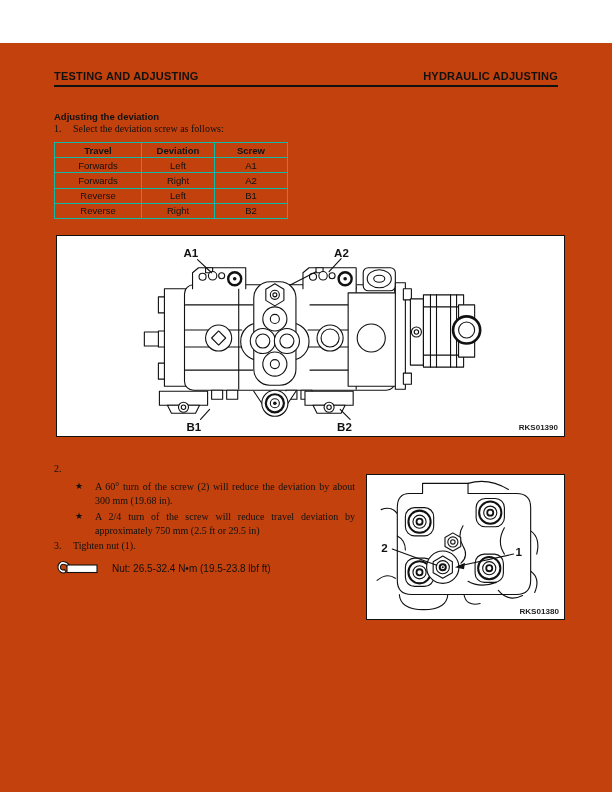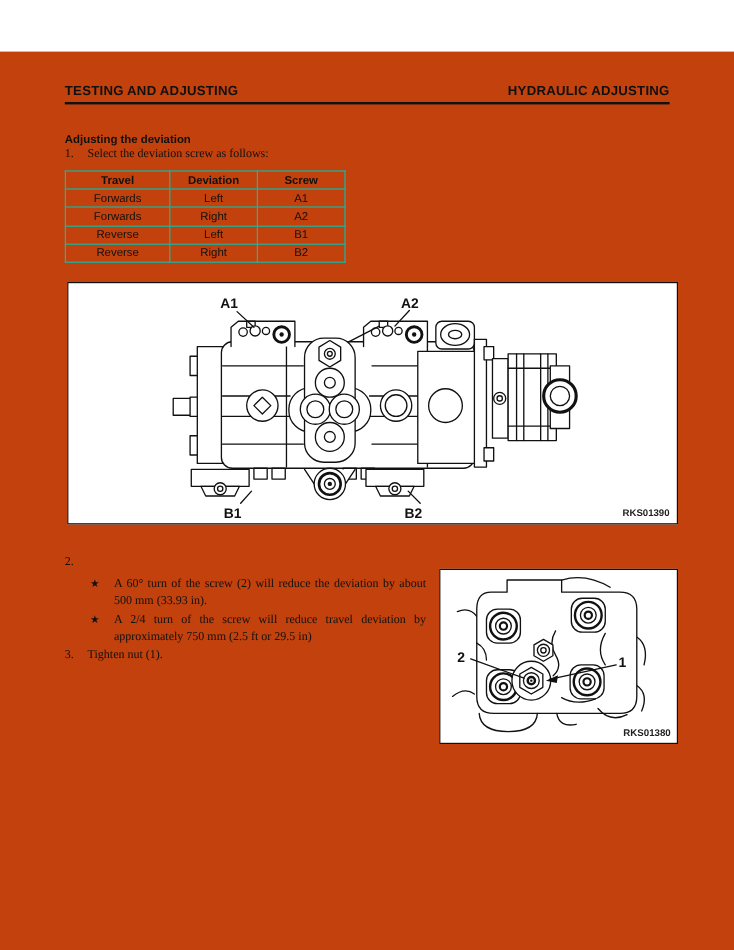--- a/index.html
+++ b/index.html
@@ -206,33 +206,40 @@
     </svg>
   </div>
 
   <div class="step step2">
     <span class="num">2.</span>
   </div>
 
   <div class="bullets">
     <div class="bullet">
       <span class="star">★</span>
-      <div class="btext">A 60° turn of the screw (2) will reduce the deviation by about 500 mm (33.93 in).</div>
+      <div class="btext">A 60° turn of the screw (2) will reduce the deviation by about 300 mm (19.68 in).</div>
     </div>
     <div class="bullet">
       <span class="star">★</span>
       <div class="btext">A 2/4 turn of the screw will reduce travel deviation by approximately 750 mm (2.5 ft or 29.5 in)</div>
     </div>
   </div>
 
   <div class="step step3">
     <span class="num">3.</span>
     <span>Tighten nut (1).</span>
   </div>
 
+  <div class="torque">
+    <svg class="wicon" viewBox="0 0 44 18">
+      <path d="M13 5.5 C11 2.5 6 1.5 3.5 4 C1 6.5 1.5 11 4.5 13 C6 14 8.5 14.2 10 13 L8.5 10.5 C7 11.5 5 10.8 4.5 9 C4 7 5.5 5 7.5 5.2 C9 5.3 10.5 6.5 11 7.5 Z" fill="#fff" stroke="#111" stroke-width="1.1" stroke-linejoin="round"></path>
+      <rect x="11" y="6" width="30" height="7.5" fill="#fff" stroke="#111" stroke-width="1.1"></rect>
+    </svg>
+    <span class="ttext">Nut: 26.5-32.4 N•m (19.5-23.8 lbf ft)</span>
+  </div>
 
   <div class="figure2">
     <svg viewBox="0 0 195 142">
       <g stroke="#111" fill="none" stroke-width="1.1" stroke-linejoin="round" stroke-linecap="round">
 
         <path d="M14 34 Q24 30 30 38 M10 104 Q20 96 28 102"></path>
         <path d="M100 8 Q120 2 140 14"></path>
         <path d="M162 55 Q172 62 168 78 M162 95 Q172 102 166 116"></path>
 
         <path d="M42 18 H55 V8 H100 V18 H148 Q162 18 162 32 V104 Q162 118 148 118 H44 Q30 118 30 104 V32 Q30 18 42 18 Z" fill="#fff"></path>

